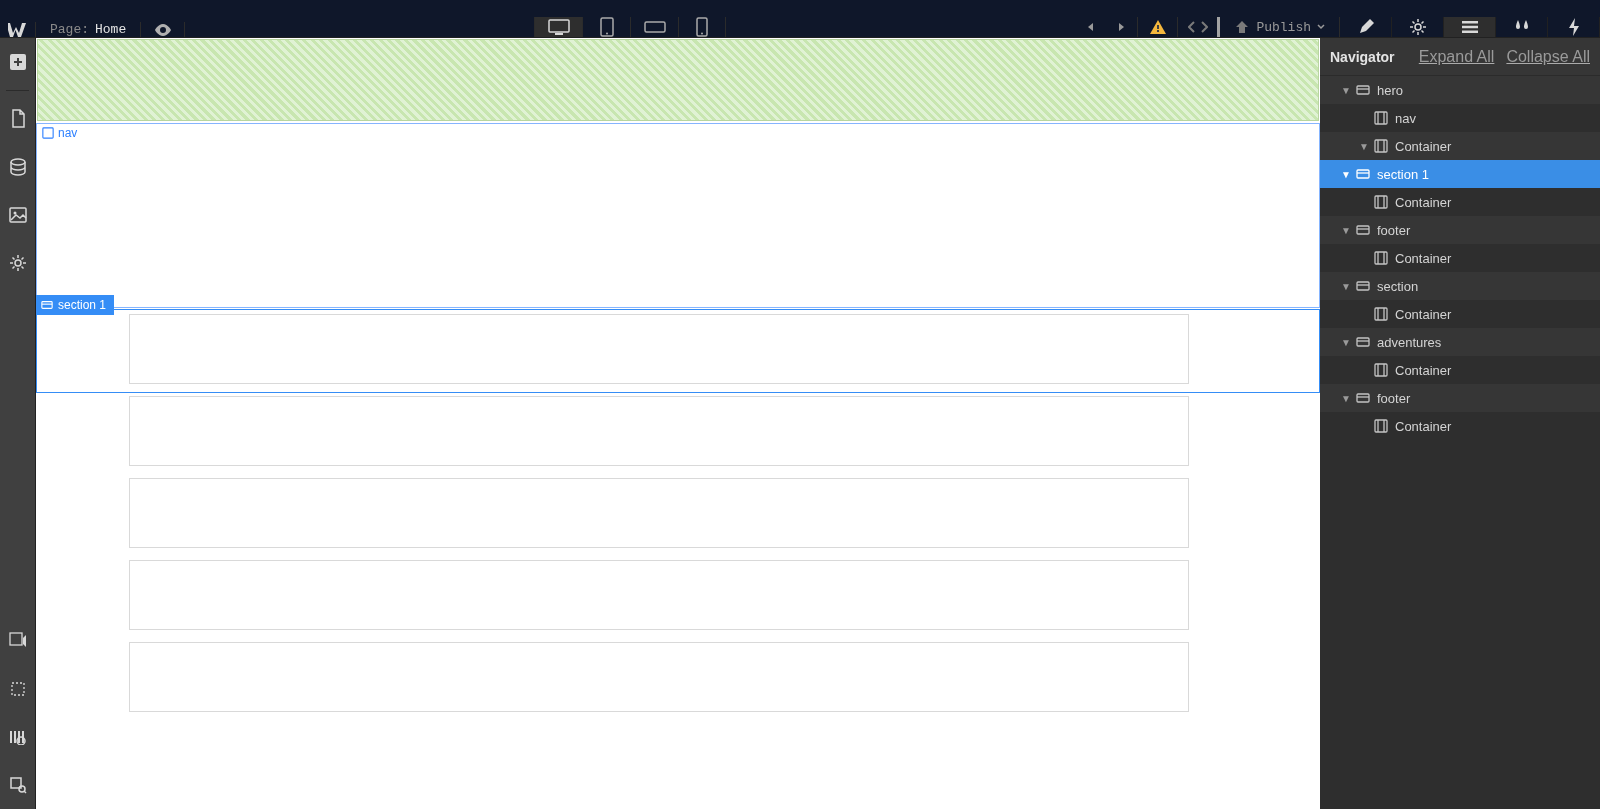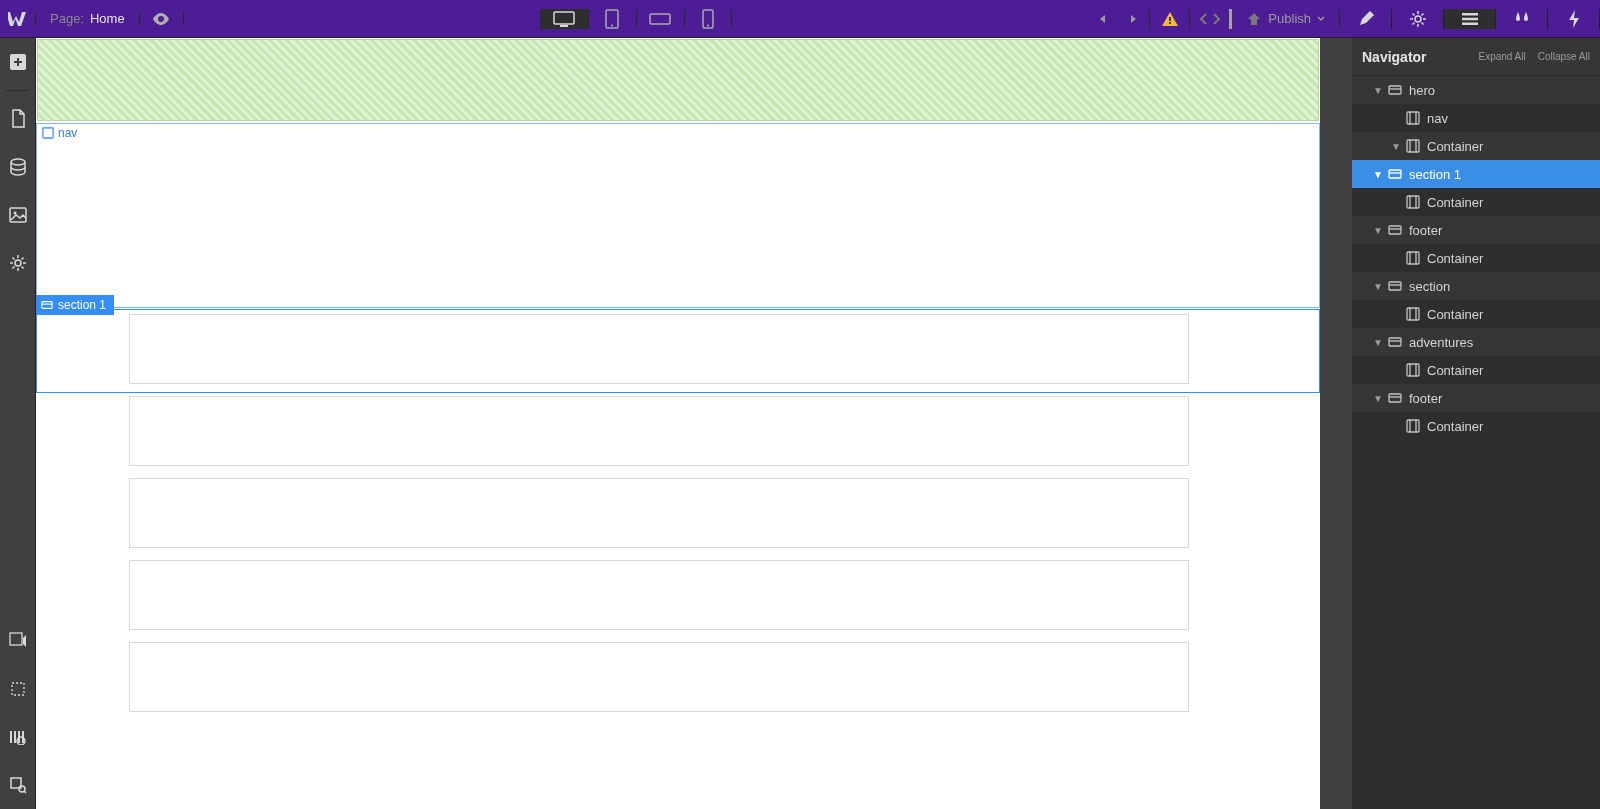--- a/index.html
+++ b/index.html
@@ -9,24 +9,25 @@
       background: #2e2e2e;
       color: #ababab;
       width: 1600px;
       height: 809px;
       overflow: hidden;
     }
     
     
     .topbar {
       height: 38px;
-      background: #4c1d95;
-      display: flex;
-      align-items: center;
+      background: #0f172a;
+      display: flex;
+      align-items: flex-end;
       border-bottom: 1px solid #212121;
+      font-family: Liberation Mono, monospace;
     }
     .topbar-left {
       display: flex;
       align-items: stretch;
     }
     .logo-box {
       width: 36px;
       display: flex;
       align-items: center;
       justify-content: center;
@@ -201,40 +202,40 @@
       background: #fff;
       height: 70px;
     }
     
     
     .right-panel {
       width: 280px;
       background: #404040;
       display: flex;
       flex-direction: column;
-      padding-left: 32px;
     }
     .nav-header {
       height: 38px;
       display: flex;
       align-items: center;
       justify-content: space-between;
       padding: 0 10px;
       border-bottom: 1px solid #2b2b2b;
       background: #363636;
     }
     .nav-title {
       color: #e4e4e4;
       font-weight: 600;
       font-size: 14px;
     }
     .nav-actions {
       display: flex;
       gap: 12px;
-      font-size: 10px;
+      font-size: 16px;
+      text-decoration: underline;
     }
     .nav-act { color: #9a9a9a; cursor: pointer; }
     
     .tree {
       flex: 1;
       overflow-y: auto;
       background: #2e2e2e;
     }
     .tree-row {
       height: 28px;

